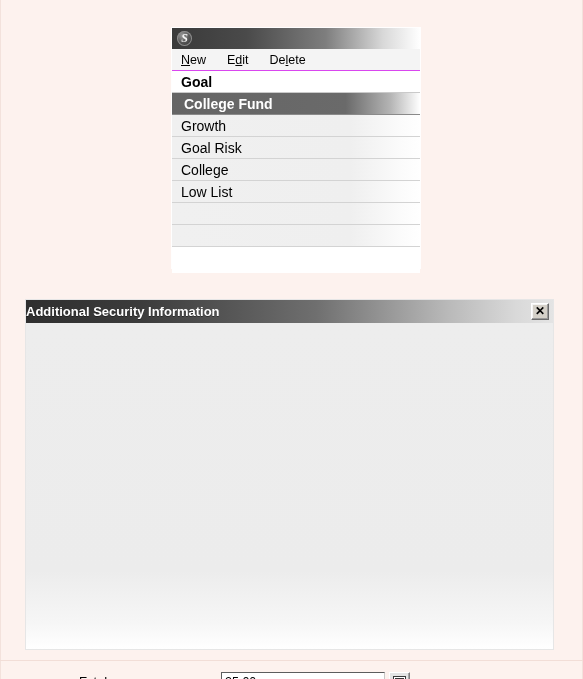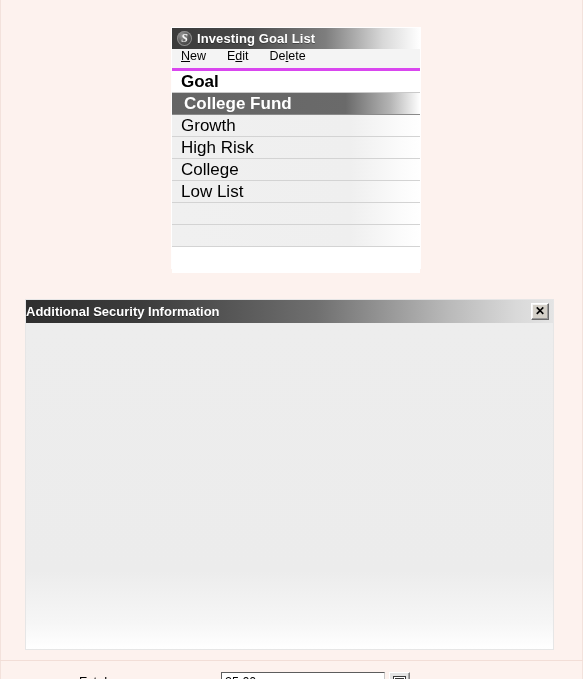--- a/index.html
+++ b/index.html
@@ -78,42 +78,43 @@
     font-size: 13px;
     font-weight: bold;
     letter-spacing: 0.1px;
     white-space: nowrap;
     text-shadow: 0 1px 0 rgba(0,0,0,0.35);
   }
 
   #goal-menubar {
     height: 22px;
     background: #f4f4f4;
-    border-bottom: 3px solid #d946ef;
+    border-bottom: 1px solid #d946ef;
     display: flex;
+    align-items: center;
     padding-left: 9px;
     box-sizing: border-box;
   }
   .menu-item {
     font-size: 12.5px;
     color: #000;
     margin-right: 21px;
     white-space: nowrap;
     cursor: default;
   }
   .menu-item u { text-decoration: underline; }
 
   #goal-list {
     background: #ffffff;
   }
   .goal-row {
     height: 22px;
     line-height: 22px;
     padding-left: 9px;
-    font-size: 17px;
+    font-size: 14px;
     color: #000;
     box-sizing: border-box;
     background: linear-gradient(to right, #f0f0f0 0%, #efefef 72%, #fbfbfb 92%, #ffffff 100%);
     border-bottom: 1px solid #d3d3d3;
     white-space: nowrap;
     overflow: hidden;
   }
   .goal-row.header {
     font-weight: bold;
     background: #ffffff;
@@ -249,34 +250,33 @@
     background-blend-mode: multiply;
   }
 </style>
 </head>
 <body>
 
 <div id="goal-window">
 
   <div id="goal-titlebar">
     <span id="goal-title-icon"></span>
-    <span id="goal-title-text">Investing Goal List</span>
   </div>
 
   <div id="goal-menubar">
     <span class="menu-item"><u>N</u>ew</span>
     <span class="menu-item">E<u>d</u>it</span>
     <span class="menu-item">De<u>l</u>ete</span>
   </div>
 
   <div id="goal-list">
     <div class="goal-row header">Goal</div>
     <div class="goal-row selected">College Fund</div>
     <div class="goal-row">Growth</div>
-    <div class="goal-row">High Risk</div>
+    <div class="goal-row">Goal Risk</div>
     <div class="goal-row">College</div>
     <div class="goal-row">Low List</div>
     <div class="goal-row empty"></div>
     <div class="goal-row empty"></div>
   </div>
 
   <div id="goal-filler"></div>
 </div>
 
 <div id="dialog">

